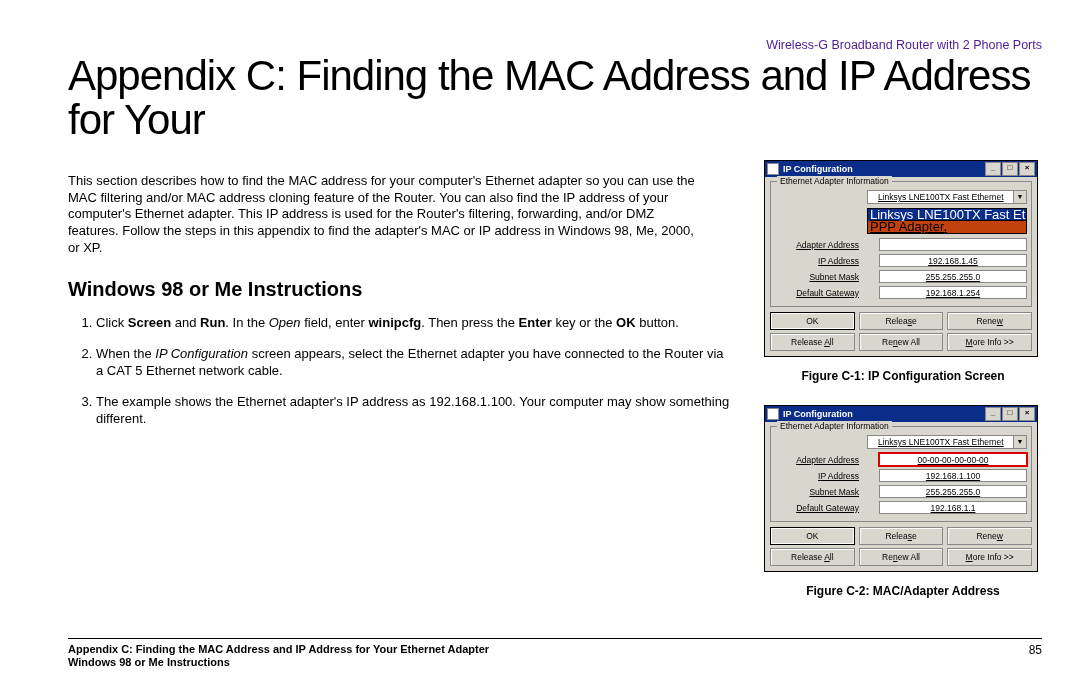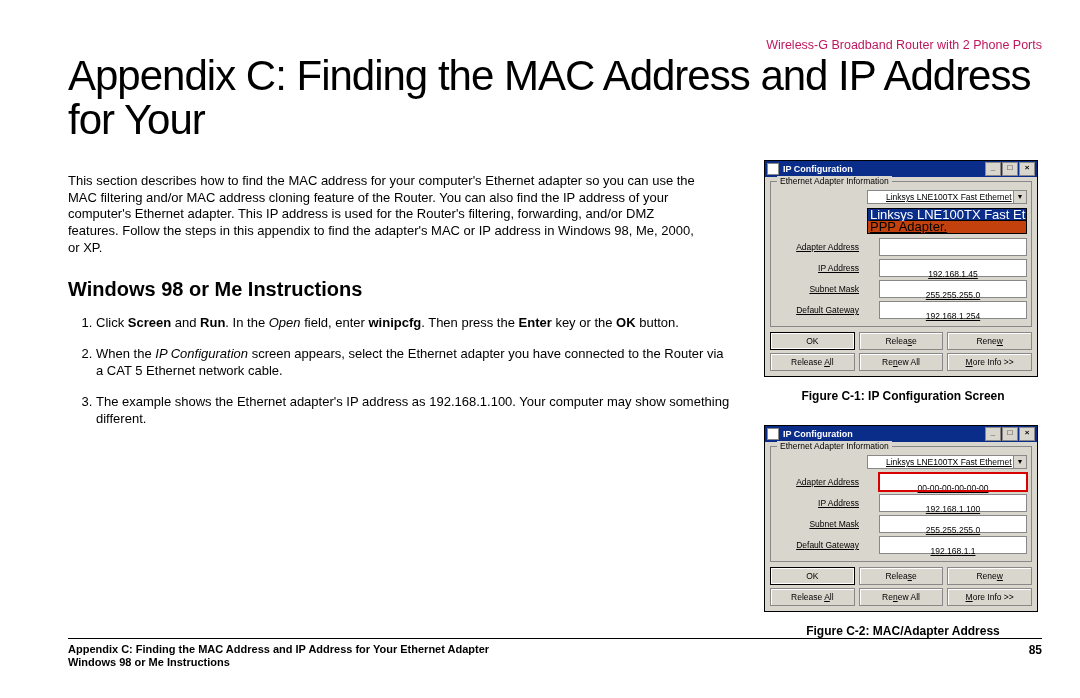--- a/index.html
+++ b/index.html
@@ -10,21 +10,21 @@
     font-size: 13px;
     color: #000;
     background: #fff;
     box-sizing: border-box;
     padding: 38px 38px 28px 68px;
     position: relative;
   }
   .product-name {
     text-align: right;
     font-size: 12.5px;
-    color: #be185d;
+    color: #4c1d95;
     margin-bottom: 2px;
   }
   h1.appendix-title {
     font-family: "Arial Narrow", "Helvetica Condensed", Arial, sans-serif;
     font-weight: 400;
     font-size: 42px;
     letter-spacing: -1px;
     line-height: 1.05;
     margin: 0 0 18px 0;
     font-stretch: condensed;
@@ -66,21 +66,21 @@
     border-top: 1px solid #000;
     padding-top: 4px;
     font-size: 11px;
     font-weight: 700;
   }
   .footer .left-line { line-height: 1.25; }
   .footer .page-no {
     position: absolute;
     right: 0;
     top: 4px;
-    font-weight: 700;
+    font-weight: 400;
     font-size: 12px;
   }
 
   
   .figure { margin-bottom: 22px; }
   .figure-caption {
     font-size: 12px;
     font-weight: 700;
     text-align: center;
     margin-top: 12px;
@@ -141,21 +141,21 @@
     justify-content:flex-end;
   }
   .dropdown {
     width: 160px;
     height: 14px;
     border: 1px solid #888;
     background: #fff;
     display:flex;
     align-items:center;
     font-size:8.5px;
-    padding-left:18px;
+    padding-left:10px;
     box-sizing:border-box;
     position:relative;
   }
   .dropdown .arrow {
     position:absolute; right:0; top:0;
     width:12px; height:12px;
     border-left:1px solid #888;
     background:#d9d6cd;
     text-align:center;
     line-height:12px;
@@ -184,21 +184,21 @@
   }
   .field-value {
     flex:1;
     height:13px;
     border:1px solid #888;
     background:#fff;
     font-size:8.5px;
     line-height:13px;
     text-align:center;
     box-sizing:border-box;
-    padding:8px 2px;
+    padding:0 2px;
   }
   .field-value.hilite {
     outline: 2px solid #d90000;
     outline-offset: -1px;
   }
   .button-rows {
     padding: 3px 5px 5px 5px;
     display:flex;
     flex-direction:column;
     gap:3px;

